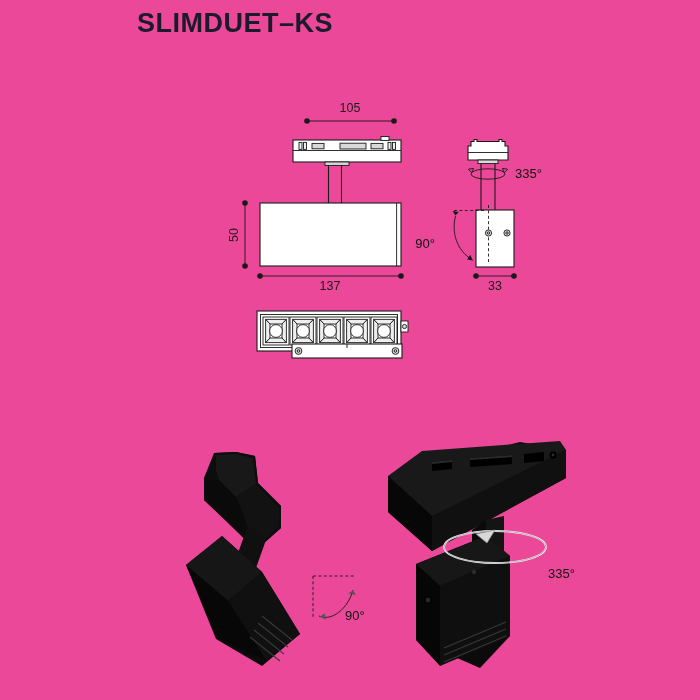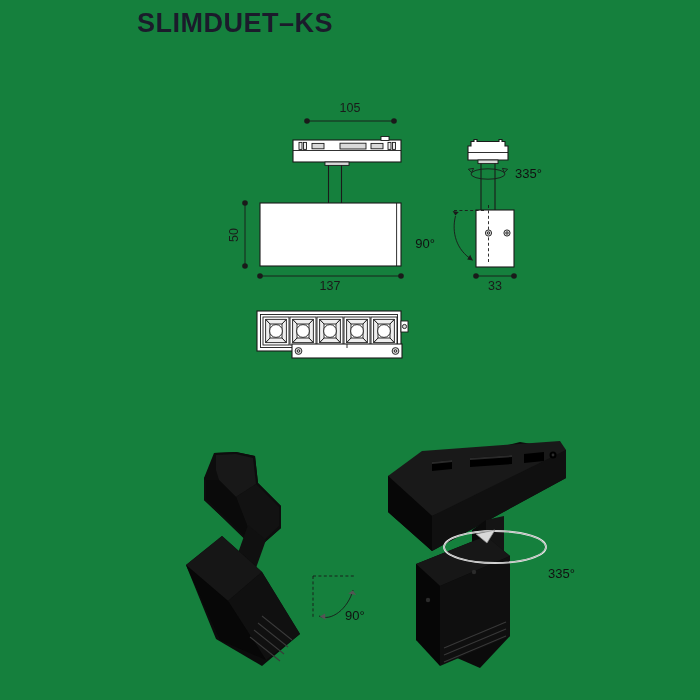--- a/index.html
+++ b/index.html
@@ -12,21 +12,21 @@
     height: 700px;
     position: relative;
     overflow: hidden;
     font-family: "Liberation Sans", sans-serif;
   }
   #sheet {
     position: absolute;
     left: 0; top: 0;
     width: 700px;
     height: 700px;
-    background: #15803d;
+    background: #ec4899;
   }
   #page-title {
     position: absolute;
     left: 137px;
     top: 8px;
     font-family: "Liberation Sans", sans-serif;
     font-size: 27px;
     font-weight: bold;
     letter-spacing: 0.5px;
     color: #1b1b2b;

